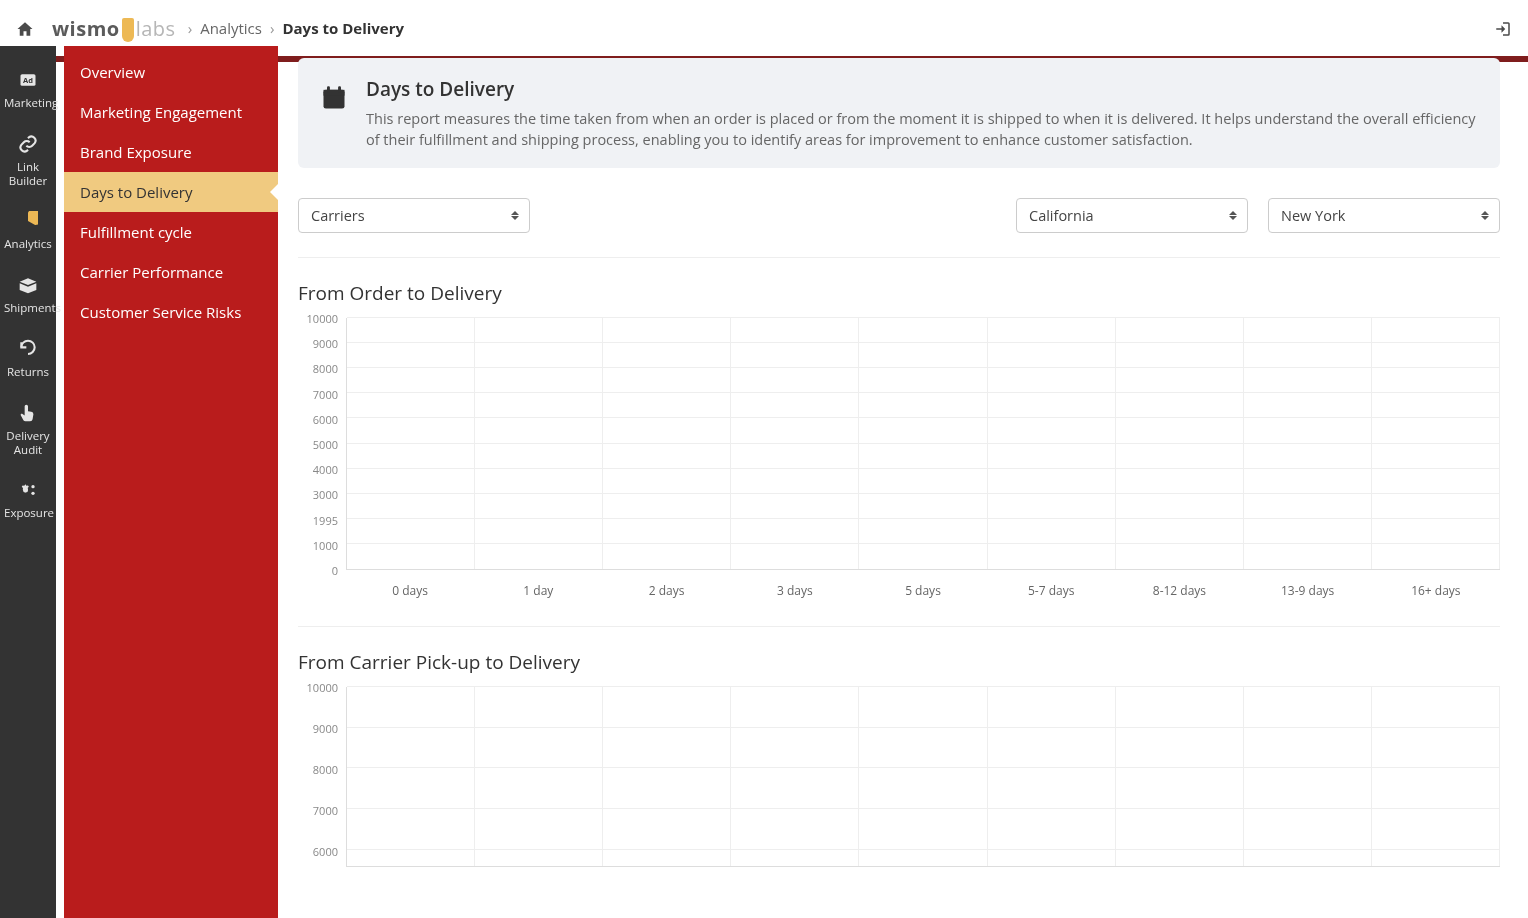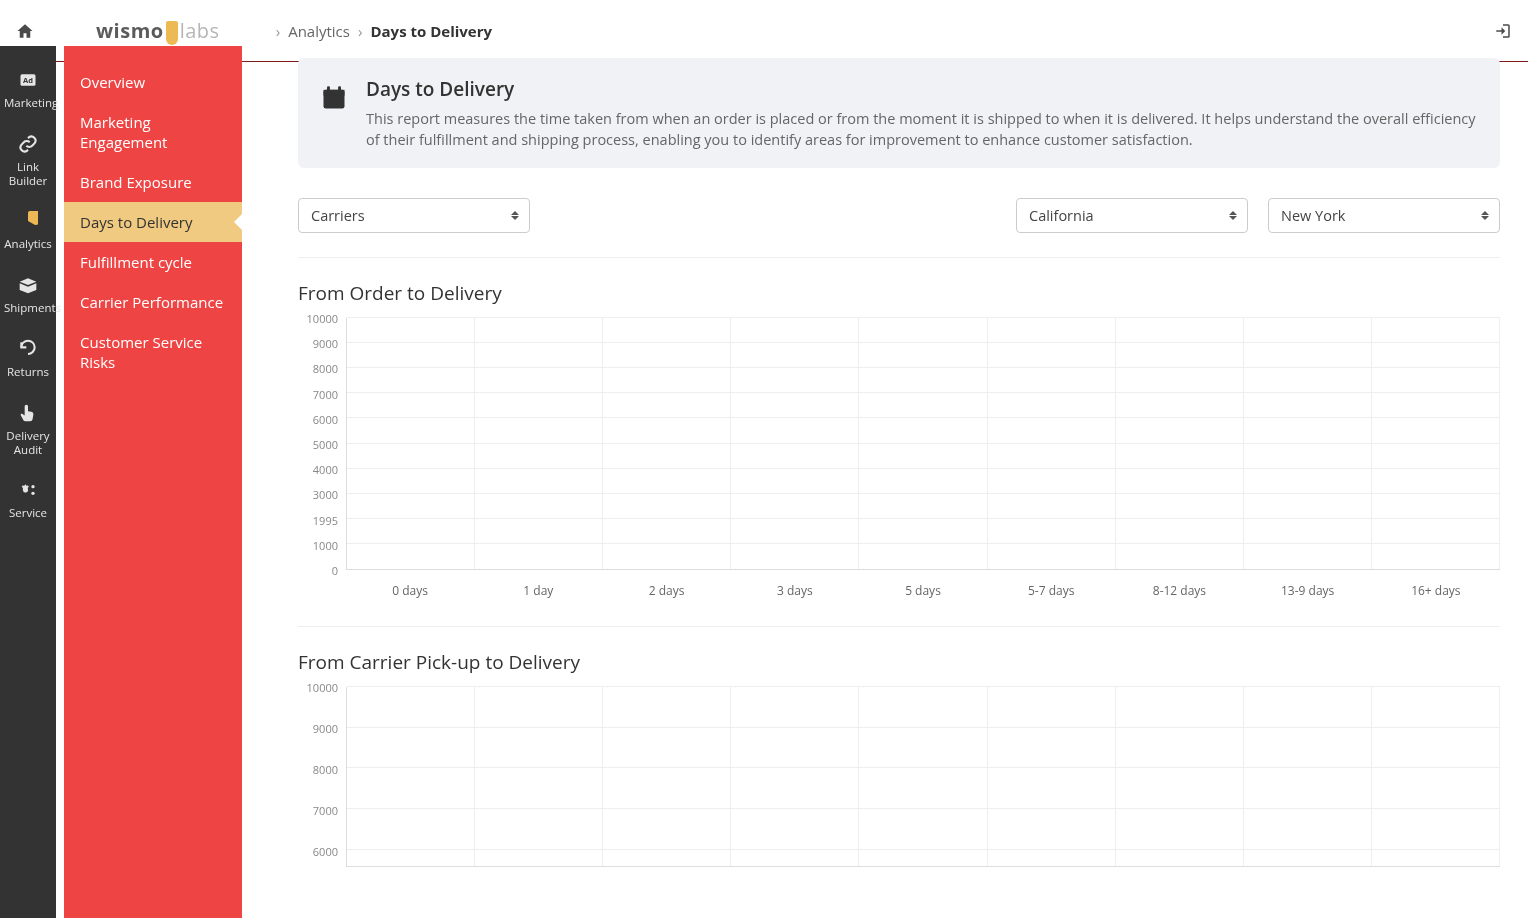--- a/index.html
+++ b/index.html
@@ -10,27 +10,26 @@
     background: #fff;
     width: 1528px;
     height: 918px;
     overflow: hidden;
     position: relative;
   }
 
   
   .topbar {
     height: 62px;
-    border-bottom: 1px solid #7f1d1d;
+    border-bottom: 6px solid #7f1d1d;
     display: flex;
     align-items: center;
     padding: 0 16px;
     background: #fff;
     position: relative;
-    gap: 44px;
   }
   .home-icon { color: #4a4a4a; font-size: 18px; margin-right: 18px; cursor: pointer; }
   .logo { display: flex; align-items: center; margin-right: 12px; }
   .logo-text1 { font-size: 20px; font-weight: 700; color: #5b5b5b; letter-spacing: 0.5px; }
   .logo-vial {
     width: 12px; height: 24px; background: #edb955;
     border-radius: 2px 2px 6px 6px; margin: 0 2px;
     position: relative; top: 2px;
   }
   .logo-text2 { font-size: 20px; font-weight: 400; color: #b6b6b6; letter-spacing: 0.5px; }
@@ -57,23 +56,23 @@
     cursor: pointer;
     line-height: 1.2;
   }
   .rail-item .ricon { display: block; margin: 0 auto 4px; font-size: 20px; }
   .rail-item.active .ricon { color: #ecb855; }
 
   
   .submenu {
     position: absolute;
     top: 46px; left: 64px; bottom: 0;
-    width: 178px;
-    background: #ef4444;
-    padding-top: 16px;
+    width: 214px;
+    background: #b91c1c;
+    padding-top: 6px;
   }
   .sub-item {
     color: #fff;
     padding: 10px 16px;
     font-size: 15px;
     cursor: pointer;
     position: relative;
   }
   .sub-item.active {
     background: #f0ca80;
@@ -282,21 +281,21 @@
   </div>
   <div class="rail-item">
     <span class="ricon">
       <svg class="icon" viewBox="0 0 24 24" fill="currentColor">
           <circle cx="9" cy="12" r="3"></circle>
           <path d="M9 5l1 2 2-.5 1 1.7-1.5 1.5.3 2-1.8 1-.5 2H8l-.5-2-1.8-1 .3-2L4.5 8.2l1-1.7L7.5 7 9 5z"></path>
           <circle cx="18" cy="8" r="2"></circle>
           <circle cx="18" cy="16" r="2"></circle>
         </svg>
     </span>
-    <span>Service</span>
+    <span>Exposure</span>
   </div>
 </div>
 
 <div class="submenu">
   <div class="sub-item"><span>Overview</span></div>
   <div class="sub-item"><span>Marketing Engagement</span></div>
   <div class="sub-item"><span>Brand Exposure</span></div>
   <div class="sub-item active"><span>Days to Delivery</span></div>
   <div class="sub-item"><span>Fulfillment cycle</span></div>
   <div class="sub-item"><span>Carrier Performance</span></div>

